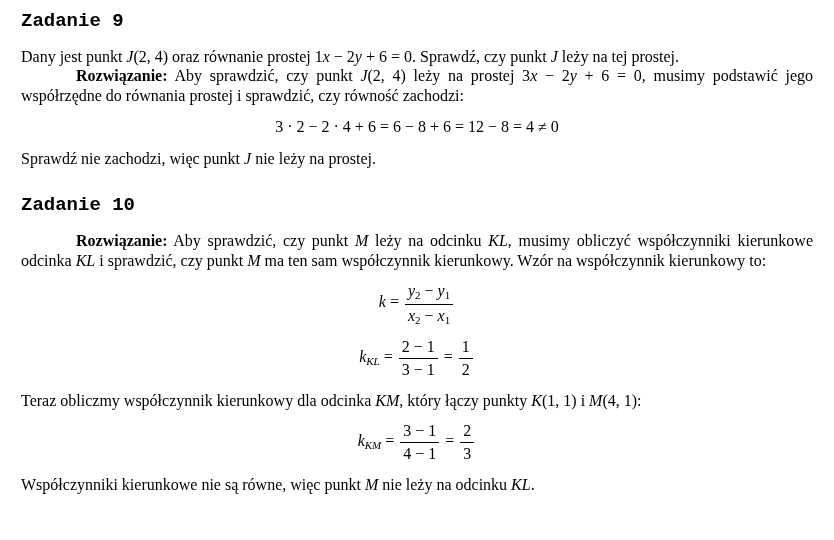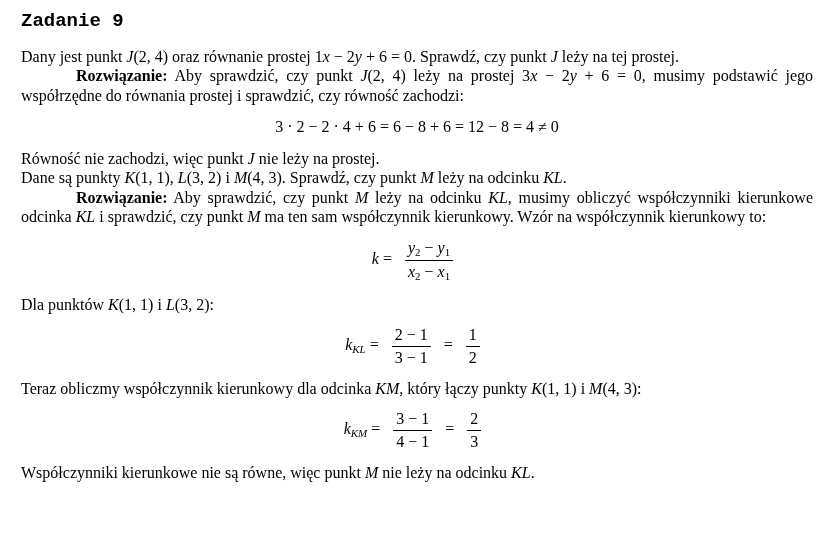--- a/index.html
+++ b/index.html
@@ -48,46 +48,45 @@
   .b  { font-weight: 700; margin-left: 32px; }
   .msub {
     font-size: 11px;
     vertical-align: -3px;
   }
   .frac {
     display: inline-block;
     vertical-align: middle;
     text-align: left;
     line-height: 1.12;
-    margin: 0 9px;
+    margin: 0 2px;
   }
   .frac .num {
     display: block;
     border-bottom: 1px solid #000;
     padding: 0 3px 2px 3px;
   }
   .frac .den {
     display: block;
     padding: 2px 3px 0 3px;
   }
 </style>
 </head>
 <body>
 
 <main class="page">
     <section>
       <h2 class="heading">Zadanie 9</h2>
       <p class="para"><span>Dany jest punkt </span><span class="mi">J</span><span>(2, 4) oraz równanie prostej 1</span><span class="mi">x</span><span> − 2</span><span class="mi">y</span><span> + 6 = 0. Sprawdź, czy punkt </span><span class="mi">J</span><span> leży na tej prostej.</span></p>
       <p class="para indent"><span class="b">Rozwiązanie:</span><span> Aby sprawdzić, czy punkt </span><span class="mi">J</span><span>(2, 4) leży na prostej 3</span><span class="mi">x</span><span> − 2</span><span class="mi">y</span><span> + 6 = 0, musimy podstawić jego współrzędne do równania prostej i sprawdzić, czy równość zachodzi:</span></p>
       <div class="equation"><span>3 · 2 − 2 · 4 + 6 = 6 − 8 + 6 = 12 − 8 = 4 ≠ 0</span></div>
-      <p class="para"><span>Równość nie zachodzi, więc punkt </span><span class="mi">J</span><span> nie leży na prostej.</span></p>
+      <p class="para"><span>Sprawdź nie zachodzi, więc punkt </span><span class="mi">J</span><span> nie leży na prostej.</span></p>
     </section>
     <section>
-      <p class="para"><span>Dane są punkty </span><span class="mi">K</span><span>(1, 1), </span><span class="mi">L</span><span>(3, 2) i </span><span class="mi">M</span><span>(4, 3). Sprawdź, czy punkt </span><span class="mi">M</span><span> leży na odcinku </span><span class="mi">KL</span><span>.</span></p>
+      <h2 class="heading">Zadanie 10</h2>
       <p class="para indent"><span class="b">Rozwiązanie:</span><span> Aby sprawdzić, czy punkt </span><span class="mi">M</span><span> leży na odcinku </span><span class="mi">KL</span><span>, musimy obliczyć współczynniki kierunkowe odcinka </span><span class="mi">KL</span><span> i sprawdzić, czy punkt </span><span class="mi">M</span><span> ma ten sam współczynnik kierunkowy. Wzór na współczynnik kierunkowy to:</span></p>
       <div class="equation"><span class="mi">k</span><span> = </span><span class="frac"><span class="num"><span class="mi">y</span><span class="msub">2</span><span> − </span><span class="mi">y</span><span class="msub">1</span></span><span class="den"><span class="mi">x</span><span class="msub">2</span><span> − </span><span class="mi">x</span><span class="msub">1</span></span></span></div>
-      <p class="para"><span>Dla punktów </span><span class="mi">K</span><span>(1, 1) i </span><span class="mi">L</span><span>(3, 2):</span></p>
       <div class="equation"><span class="mi">k</span><span class="msub mi">KL</span><span> = </span><span class="frac"><span class="num"><span>2 − 1</span></span><span class="den"><span>3 − 1</span></span></span><span> = </span><span class="frac"><span class="num"><span>1</span></span><span class="den"><span>2</span></span></span></div>
-      <p class="para"><span>Teraz obliczmy współczynnik kierunkowy dla odcinka </span><span class="mi">KM</span><span>, który łączy punkty </span><span class="mi">K</span><span>(1, 1) i </span><span class="mi">M</span><span>(4, 3):</span></p>
+      <p class="para"><span>Teraz obliczmy współczynnik kierunkowy dla odcinka </span><span class="mi">KM</span><span>, który łączy punkty </span><span class="mi">K</span><span>(1, 1) i </span><span class="mi">M</span><span>(4, 1):</span></p>
       <div class="equation"><span class="mi">k</span><span class="msub mi">KM</span><span> = </span><span class="frac"><span class="num"><span>3 − 1</span></span><span class="den"><span>4 − 1</span></span></span><span> = </span><span class="frac"><span class="num"><span>2</span></span><span class="den"><span>3</span></span></span></div>
       <p class="para"><span>Współczynniki kierunkowe nie są równe, więc punkt </span><span class="mi">M</span><span> nie leży na odcinku </span><span class="mi">KL</span><span>.</span></p>
     </section>
   </main>
 
 </body></html>

